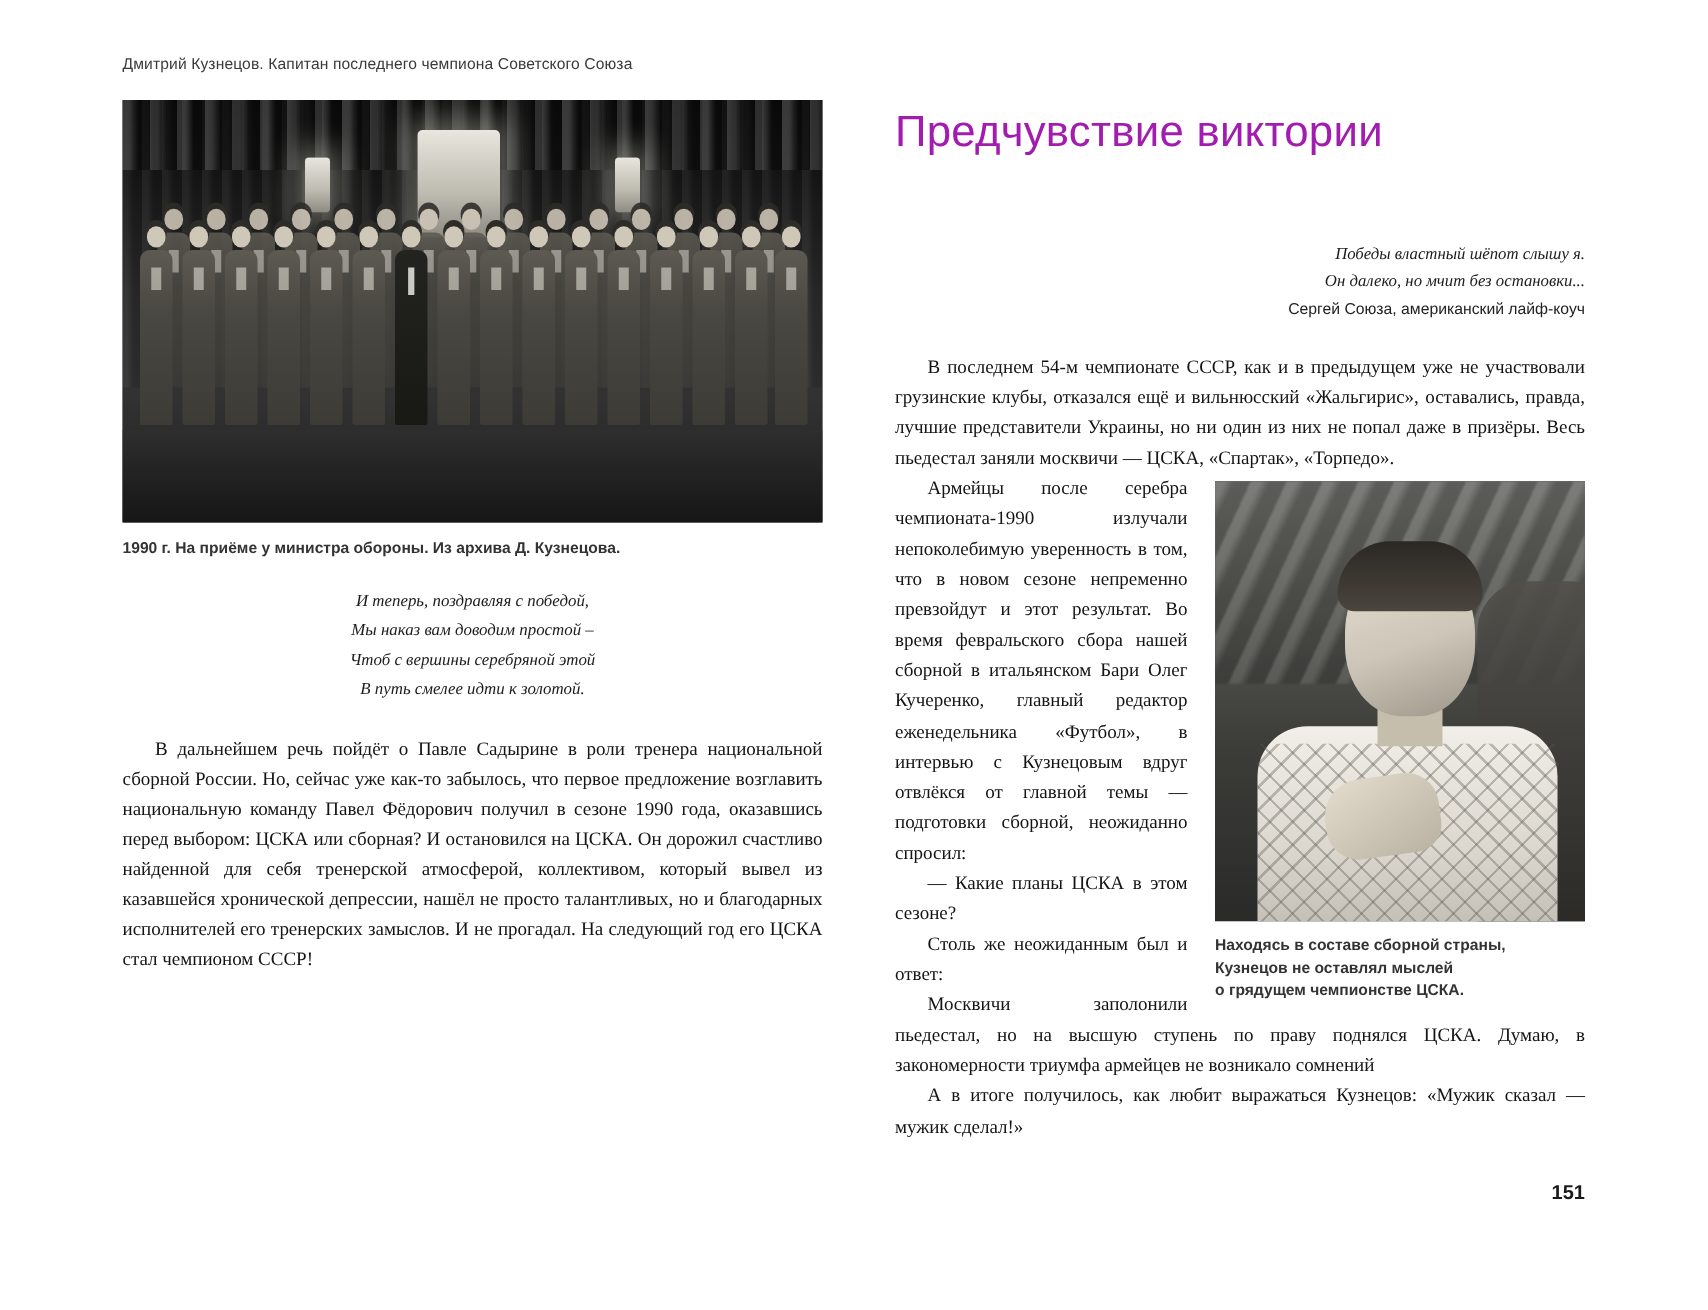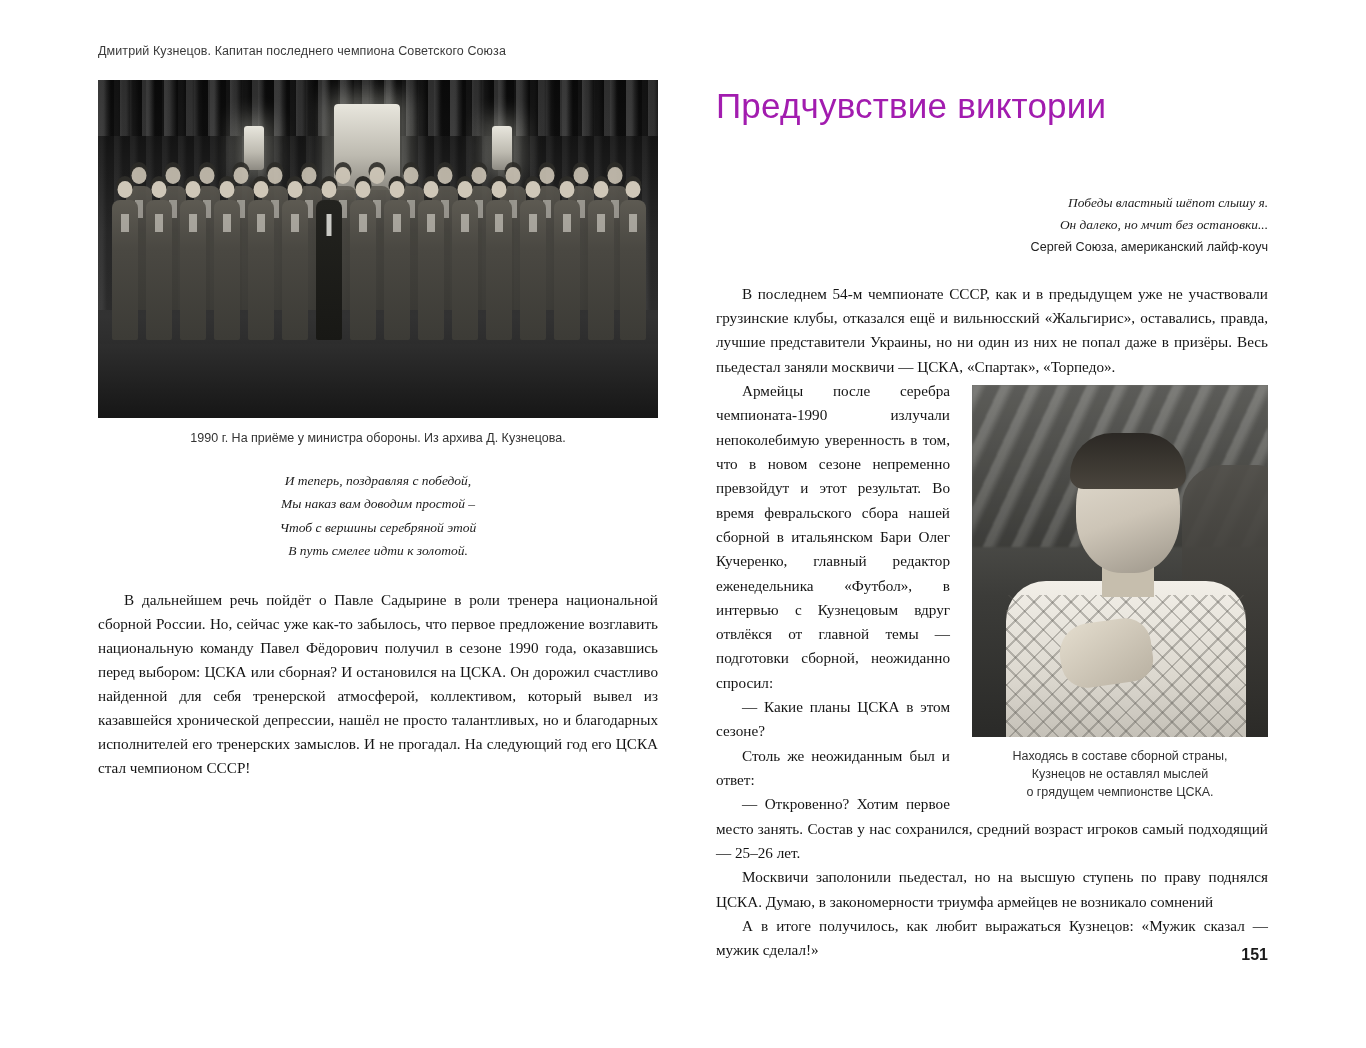--- a/index.html
+++ b/index.html
@@ -39,23 +39,23 @@
     width: 560px;
     height: 338px;
     position: relative;
     overflow: hidden;
     background: #2a2a2a;
   }
   .caption {
     font-family: "Liberation Sans", sans-serif;
     font-size: 12.5px;
     color: #333;
-    text-align: center;
     margin-top: 11px;
     line-height: 1.45;
+    font-weight: bold;
   }
   .verse {
     margin-top: 22px;
     text-align: center;
     font-family: "Liberation Serif", serif;
     font-size: 13.5px;
     font-style: italic;
     color: #1c1c1c;
     line-height: 1.72;
   }
@@ -353,20 +353,19 @@
         <div class="caption">
           <div>Находясь в составе сборной страны,</div>
           <div>Кузнецов не оставлял мыслей</div>
           <div>о грядущем чемпионстве ЦСКА.</div>
         </div>
       </div>
 
       <p>Армейцы после серебра чемпионата-1990 излучали непоколебимую уверенность в том, что в новом сезоне непременно превзойдут и этот результат. Во время февральского сбора нашей сборной в итальянском Бари Олег Кучеренко, главный редактор еженедельника «Футбол», в интервью с Кузнецовым вдруг отвлёкся от главной темы — подготовки сборной, неожиданно спросил:</p>
       <p>— Какие планы ЦСКА в этом сезоне?</p>
       <p>Столь же неожиданным был и ответ:</p>
-      <p>— Откровенно? Хотим первое место занять. Состав у нас сохранился, средний возраст игроков самый подходящий — 25–26 лет.</p>
       <p>Москвичи заполонили пьедестал, но на высшую ступень по праву поднялся ЦСКА. Думаю, в закономерности триумфа армейцев не возникало сомнений</p>
       <p>А в итоге получилось, как любит выражаться Кузнецов: «Мужик сказал — мужик сделал!»</p>
     </div>
   </div>
 
   <div class="folio">151</div>
 </div>
 
 </body></html>

